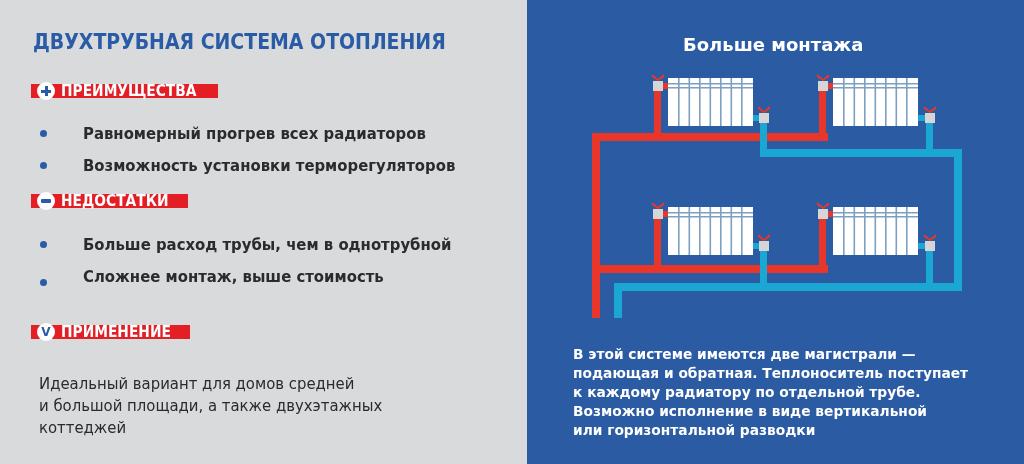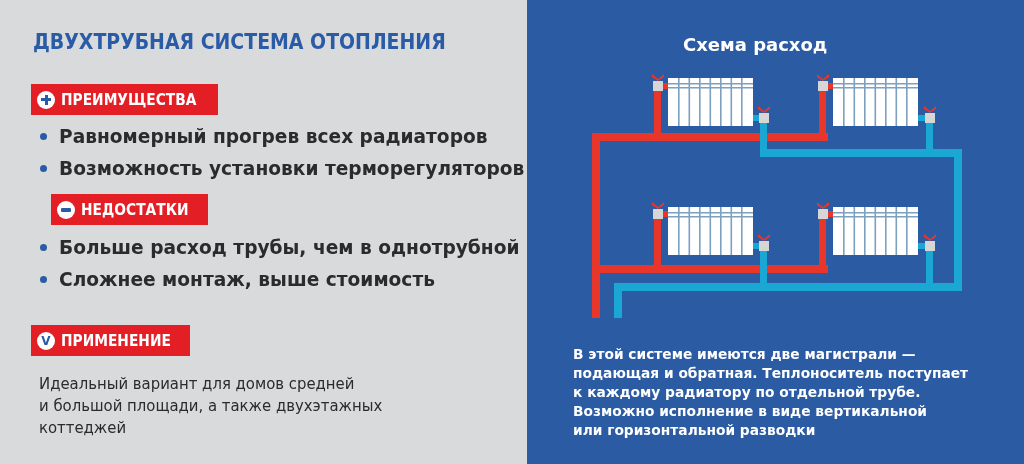--- a/index.html
+++ b/index.html
@@ -1,27 +1,27 @@
 <!DOCTYPE html>
 <html><head>
 <meta charset="utf-8">
 <style>
   html, body { margin: 0; padding: 0; }
   body { width: 1024px; height: 464px; position: relative; overflow: hidden; font-family: "DejaVu Sans", sans-serif; }
   .left { position: absolute; left: 0; top: 0; width: 527px; height: 464px; background: #d9dadb; }
   .right { position: absolute; left: 527px; top: 0; width: 497px; height: 464px; background: #2b5ba3; }
   .title { position: absolute; left: 33px; top: 30px; font-family: "DejaVu Sans", sans-serif; font-weight: bold; font-size: 21px; color: #2a5ba6; letter-spacing: 0px; transform: scaleX(0.9); transform-origin: left; white-space: nowrap; }
-  .badge { position: absolute; left: 31px; height: 31px; background: #e31e25; color: #fff; display: flex; align-items: center; padding: 0 10px 0 6px; box-sizing: border-box; font-weight: bold; font-size: 15px; white-space: nowrap; }
+  .badge { position: absolute; left: 31px; height: 14px; background: #e31e25; color: #fff; display: flex; align-items: center; padding: 0 10px 0 6px; box-sizing: border-box; font-weight: bold; font-size: 15px; white-space: nowrap; }
   .badge .ic { width: 18px; height: 18px; border-radius: 50%; background: #fff; margin-right: 6px; position: relative; display: inline-block; flex: none; }
   .ic.plus::before { content: ""; position: absolute; left: 4px; top: 7.5px; width: 10px; height: 3px; background: #2a5ba6; }
   .ic.plus::after { content: ""; position: absolute; left: 7.5px; top: 4px; width: 3px; height: 10px; background: #2a5ba6; }
   .ic.minus::before { content: ""; position: absolute; left: 4px; top: 7px; width: 10px; height: 4px; background: #2a5ba6; border-radius: 1px; }
   .ic.check { color: #2a5ba6; font-size: 12px; font-weight: bold; text-align: center; line-height: 18px; }
   .badge .lbl { transform: scaleX(0.92); transform-origin: left; display: inline-block; }
-  .bullet { position: absolute; left: 40px; font-weight: bold; font-size: 20px; color: #2b2b2b; white-space: nowrap; display: flex; align-items: center; }
+  .bullet { position: absolute; left: 40px; font-weight: bold; font-size: 16px; color: #2b2b2b; white-space: nowrap; display: flex; align-items: center; gap: 24px; }
   .bullet .dot { width: 7px; height: 7px; border-radius: 50%; background: #2a5ba6; margin-right: 12px; flex: none; }
   .bullet .txt { transform: scaleX(0.93); transform-origin: left; display: inline-block; }
   .usage { position: absolute; left: 39px; top: 373px; font-weight: normal; font-size: 16px; line-height: 22px; color: #2b2b2b; }
   .usage div { transform: scaleX(0.93); transform-origin: left; white-space: nowrap; }
   .scheme-title { position: absolute; left: 683px; top: 34px; color: #fff; font-weight: bold; font-size: 18px; white-space: nowrap; }
   .desc { position: absolute; left: 573px; top: 345px; color: #fff; font-size: 14.5px; line-height: 19px; font-weight: bold; }
   .desc div { white-space: nowrap; transform: scaleX(0.95); transform-origin: left; }
   .diagram { position: absolute; left: 0; top: 0; }
 </style>
 </head>
@@ -38,44 +38,44 @@
 </div>
 <div class="bullet" style="top:124px;">
   <span class="dot"></span>
   <span class="txt">Равномерный прогрев всех радиаторов</span>
 </div>
 <div class="bullet" style="top:156px;">
   <span class="dot"></span>
   <span class="txt">Возможность установки терморегуляторов</span>
 </div>
 
-<div class="badge" style="top:194px;margin-left:20px;">
+<div class="badge" style="top:194px;">
   <span class="ic minus"></span>
   <span class="lbl">НЕДОСТАТКИ</span>
 </div>
 <div class="bullet" style="top:235px;justify-content:flex-end;">
   <span class="dot"></span>
   <span class="txt">Больше расход трубы, чем в однотрубной</span>
 </div>
-<div class="bullet" style="top:267px;">
+<div class="bullet" style="top:267px;align-items:flex-end;">
   <span class="dot"></span>
   <span class="txt">Сложнее монтаж, выше стоимость</span>
 </div>
 
 <div class="badge" style="top:325px;">
   <span class="ic check">V</span>
   <span class="lbl">ПРИМЕНЕНИЕ</span>
 </div>
 <div class="usage">
   <div>Идеальный вариант для домов средней</div>
   <div>и большой площади, а также двухэтажных</div>
   <div>коттеджей</div>
 </div>
 
-<div class="scheme-title">Схема расход</div>
+<div class="scheme-title">Больше монтажа</div>
 
 <svg class="diagram" width="1024" height="464">
   <defs>
     <g id="rad">
       <rect x="0" y="0" width="85" height="48" fill="#ffffff"></rect>
       <g fill="#7da0bf">
         <rect x="10" y="0" width="1.6" height="48"></rect>
         <rect x="20.5" y="0" width="1.6" height="48"></rect>
         <rect x="31" y="0" width="1.6" height="48"></rect>
         <rect x="41.5" y="0" width="1.6" height="48"></rect>

